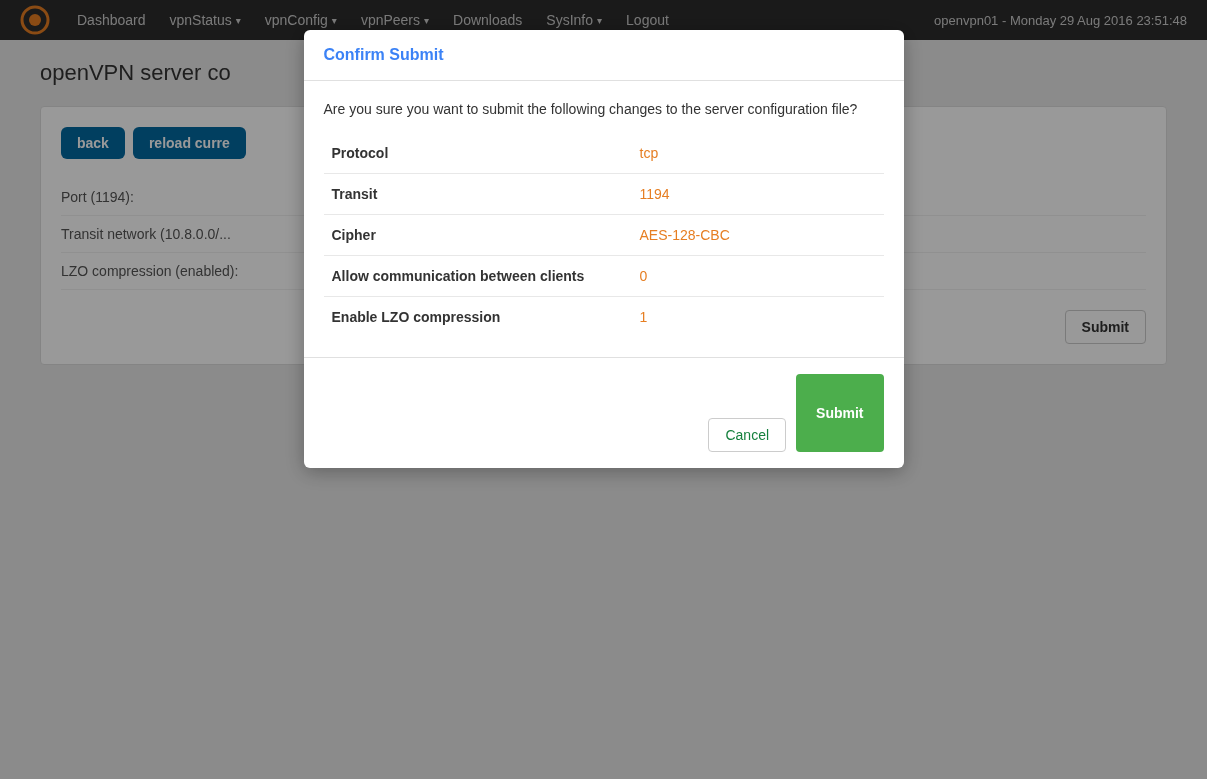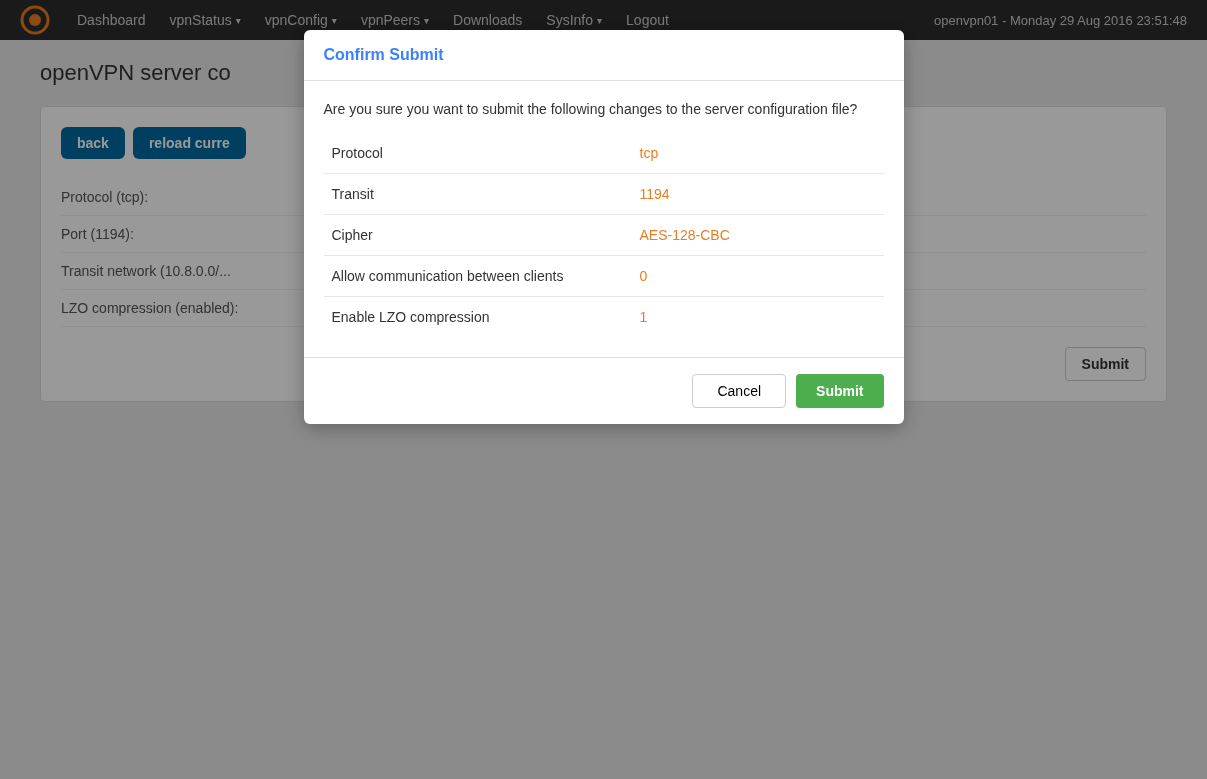--- a/index.html
+++ b/index.html
@@ -172,42 +172,43 @@
       border-bottom: 1px solid #e8e8e8;
     }
     .modal-table tr:last-child {
       border-bottom: none;
     }
     .modal-table td {
       padding: 12px 8px;
       font-size: 14px;
     }
     .modal-table td:first-child {
-      font-weight: normal;
+      font-weight: bold;
       color: #333;
       width: 55%;
     }
     .modal-table td:last-child {
       color: #e67e22;
     }
     .modal-footer {
       padding: 16px 20px;
       display: flex;
       justify-content: flex-end;
       gap: 10px;
       border-top: 1px solid #e0e0e0;
     }
     .btn-cancel {
       background: #fff;
-      color: #000000;
+      color: #15803d;
       border: 1px solid #ccc;
-      padding: 8px 24px;
+      padding: 8px 16px;
       border-radius: 4px;
       cursor: pointer;
       font-size: 14px;
+      margin-top: 44px;
     }
     .btn-submit-modal {
       background: #4cae4c;
       color: #fff;
       border: none;
       padding: 8px 20px;
       border-radius: 4px;
       cursor: pointer;
       font-size: 14px;
       font-weight: bold;
@@ -252,23 +253,20 @@
   <h2 class="page-title">openVPN server co</h2>
 
   <div class="card">
 
     <div class="btn-group">
       <button class="btn btn-teal">back</button>
       <button class="btn btn-teal">reload curre</button>
     </div>
 
     <div class="form-row">
-      <span class="form-label">Protocol (tcp):</span>
-    </div>
-    <div class="form-row">
       <span class="form-label">Port (1194):</span>
     </div>
     <div class="form-row">
       <span class="form-label">Transit network (10.8.0.0/...</span>
     </div>
     <div class="form-row">
       <span class="form-label">LZO compression (enabled):</span>
       <div class="radio-group">
         <label class="radio-item">
           <input type="radio" name="lzo" checked="" style="">

